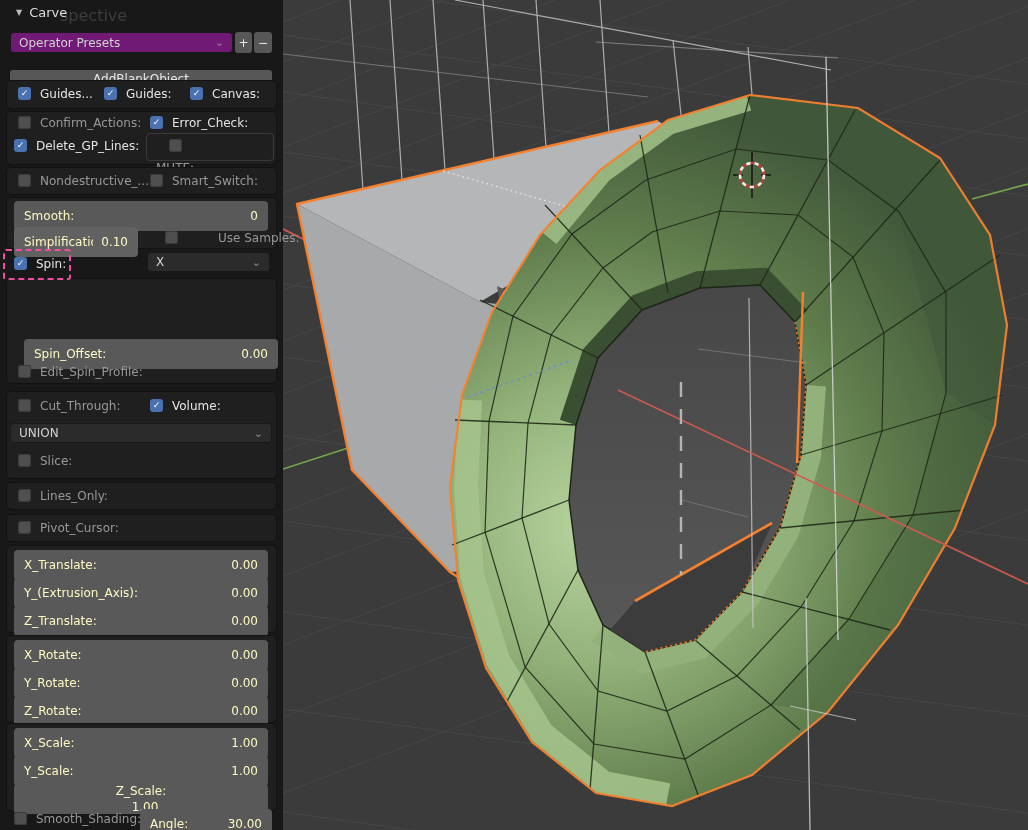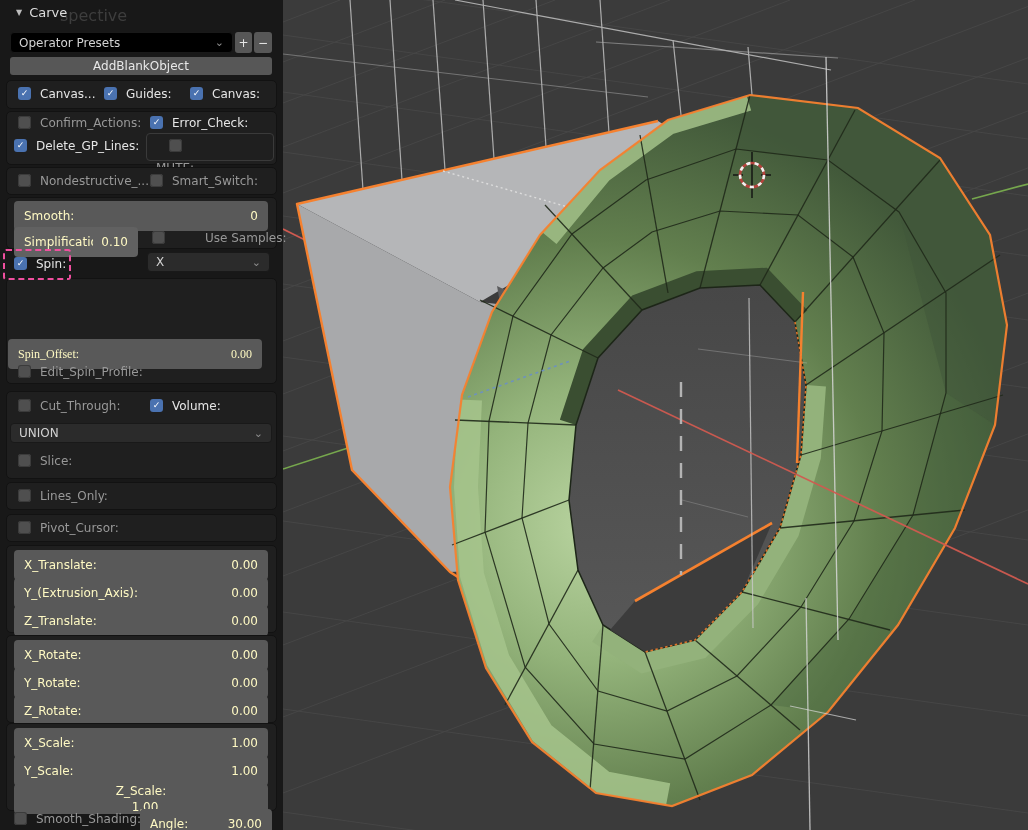--- a/index.html
+++ b/index.html
@@ -194,41 +194,41 @@
     </svg>
   </div>
 
   <div class="panel">
     <div class="ghost">spective</div>
     <div class="hdr">
       <span class="tri">▼</span>
       <span>Carve</span>
     </div>
 
-    <div class="dd" style="top:32px;left:10px;width:223px;height:21px;background:#000000;">
+    <div class="dd" style="top:32px;left:10px;width:223px;height:21px;background:#701a75;">
       <span>Operator Presets</span>
       <span class="chev">⌄</span>
     </div>
     <div class="btn" style="top:32px;left:235px;width:17px;height:21px;">
       <span>+</span>
     </div>
     <div class="btn" style="top:32px;left:254px;width:18px;height:21px;">
       <span>−</span>
     </div>
 
-    <div class="btn" style="top:57px;left:10px;width:262px;height:18px;">
+    <div class="btn" style="top:70px;left:10px;width:262px;height:18px;">
       <span>AddBlankObject</span>
     </div>
 
     <div class="box" style="top:80px;height:27px;"></div>
     <div class="check bright" style="top:86px;left:18px;">
       <span class="cb on">
           <span class="tick">✓</span>
         </span>
-      <span class="lbl">Canvas...</span>
+      <span class="lbl">Guides...</span>
     </div>
     <div class="check bright" style="top:86px;left:104px;">
       <span class="cb on">
           <span class="tick">✓</span>
         </span>
       <span class="lbl">Guides:</span>
     </div>
     <div class="check bright" style="top:86px;left:190px;">
       <span class="cb on">
           <span class="tick">✓</span>
@@ -271,39 +271,39 @@
 
     <div class="box" style="top:197px;height:50px;"></div>
     <div class="slider" style="top:201px;left:14px;width:254px;">
       <span class="lab">Smooth:</span>
       <span class="val">0</span>
     </div>
     <div class="slider lighter" style="top:227px;left:14px;width:124px;">
       <span class="lab">Simplificatio</span>
       <span class="val">0.10</span>
     </div>
-    <div class="check" style="top:230px;left:152px;gap:40px;">
+    <div class="check" style="top:230px;left:165px;gap:40px;">
       <span class="cb"></span>
       <span class="lbl">Use Samples:</span>
     </div>
 
     <div class="pinkbox"></div>
     <div class="check bright" style="top:256px;left:14px;">
       <span class="cb on">
           <span class="tick">✓</span>
         </span>
       <span class="lbl">Spin:</span>
     </div>
     <div class="dd" style="top:252px;left:147px;width:123px;height:20px;">
       <span>X</span>
       <span class="chev">⌄</span>
     </div>
 
     <div class="box" style="top:278px;height:104px;"></div>
-    <div class="slider" style="top:339px;left:8px;width:254px;font-family:Liberation Serif, serif;">
+    <div class="slider" style="top:339px;left:24px;width:254px;">
       <span class="lab">Spin_Offset:</span>
       <span class="val">0.00</span>
     </div>
     <div class="check" style="top:364px;left:18px;">
       <span class="cb"></span>
       <span class="lbl">Edit_Spin_Profile:</span>
     </div>
 
     <div class="box" style="top:391px;height:86px;"></div>
     <div class="check" style="top:398px;left:18px;">

